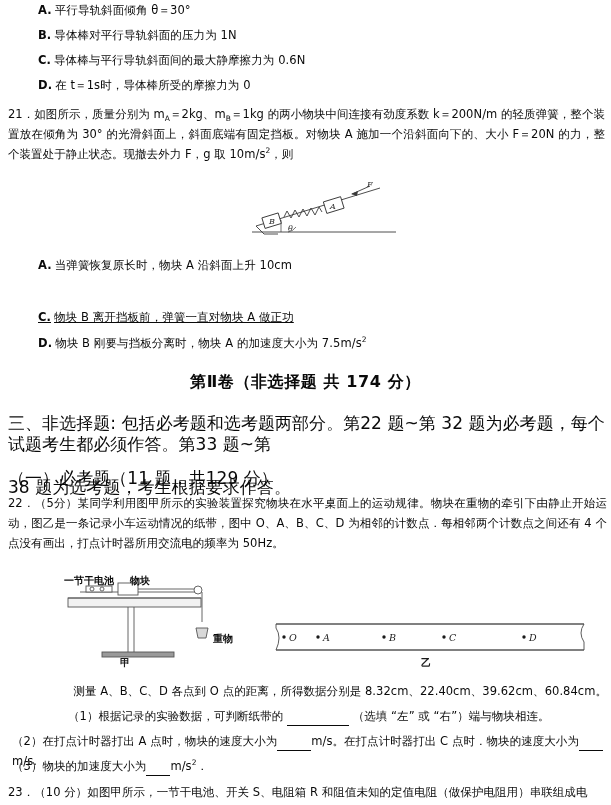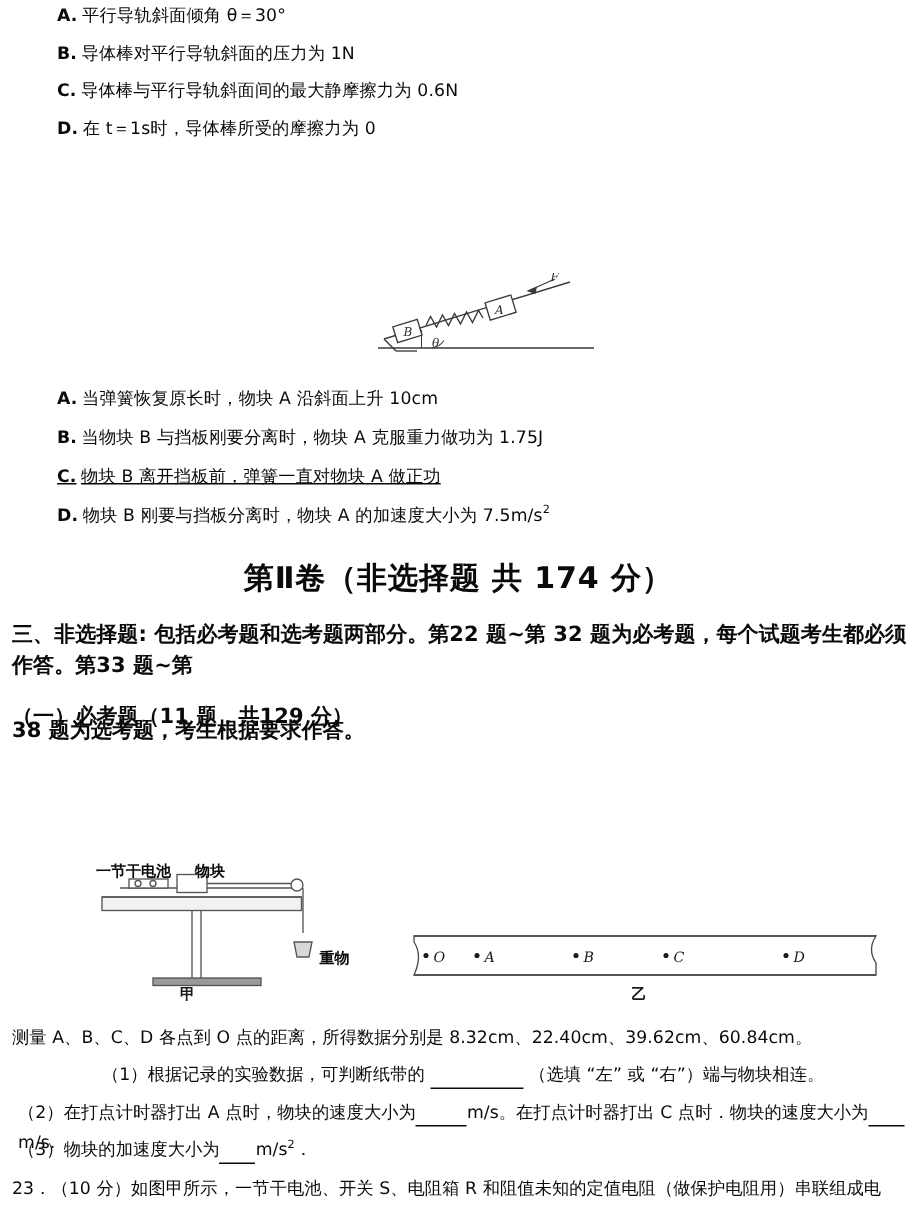--- a/index.html
+++ b/index.html
@@ -54,30 +54,30 @@
     vertical-align: sub;
     line-height: 0;
   }
 
   
   .vol-head {
     position: absolute;
     left: 0;
     width: 611px;
     text-align: center;
-    font-size: 20px;
+    font-size: 16px;
     font-weight: bold;
     letter-spacing: 0.6px;
   }
 
   
   .sect-head {
     position: absolute;
-    font-size: 14px;
-    font-weight: bold;
+    font-size: 17px;
+    font-weight: normal;
     line-height: 21px;
     letter-spacing: 0.05px;
   }
 
   
   .fig-incline {
     position: absolute;
     left: 248px;
     top: 182px;
     width: 152px;
@@ -132,20 +132,23 @@
   <div class="opt" style="left:38px; top:28px;">
     <span class="lbl">B.</span><span>导体棒对平行导轨斜面的压力为 1N</span>
   </div>
   <div class="opt" style="left:38px; top:53px;">
     <span class="lbl">C.</span><span>导体棒与平行导轨斜面间的最大静摩擦力为 0.6N</span>
   </div>
   <div class="opt" style="left:38px; top:78px;">
     <span class="lbl">D.</span><span>在 t＝1s时，导体棒所受的摩擦力为 0</span>
   </div>
 
+  <div class="para para-just" style="left:8px; top:104px; width:597px;">
+    <span>21．如图所示，质量分别为 m<sub class="sb">A</sub>＝2kg、m<sub class="sb">B</sub>＝1kg 的两小物块中间连接有劲度系数 k＝200N/m 的轻质弹簧，整个装置放在倾角为 30° 的光滑斜面上，斜面底端有固定挡板。对物块 A 施加一个沿斜面向下的、大小 F＝20N 的力，整个装置处于静止状态。现撤去外力 F，g 取 10m/s<sup class="sq">2</sup>，则</span>
+  </div>
 
   <div class="fig-incline">
     <svg width="152" height="58" viewBox="0 0 152 58">
       <g stroke="#3a3a3a" fill="none" stroke-width="0.9">
 
         <line x1="4" y1="50" x2="148" y2="50"></line>
 
         <line x1="8" y1="44" x2="132" y2="6"></line>
 
         <line x1="8" y1="44" x2="16" y2="52"></line>
@@ -173,36 +176,34 @@
       <text x="21" y="42" font-family="DejaVu Serif, Liberation Serif, serif" font-size="8" font-style="italic" fill="#2a2a2a">B</text>
       <text x="82" y="27" font-family="DejaVu Serif, Liberation Serif, serif" font-size="8" font-style="italic" fill="#2a2a2a">A</text>
       <text x="119" y="5" font-family="DejaVu Serif, Liberation Serif, serif" font-size="8" font-style="italic" fill="#2a2a2a">F</text>
       <text x="40" y="49" font-family="DejaVu Serif, Liberation Serif, serif" font-size="8" font-style="italic" fill="#2a2a2a">θ</text>
     </svg>
   </div>
 
   <div class="opt" style="left:38px; top:258px;">
     <span class="lbl">A.</span><span>当弹簧恢复原长时，物块 A 沿斜面上升 10cm</span>
   </div>
-  <div class="opt" style="left:38px; top:284px;">
-    <span class="lbl">B.</span><span>当物块 B 与挡板刚要分离时，物块 A 克服重力做功为 1.75J</span>
-  </div>
   <div class="opt" style="left:38px; top:310px;text-decoration:underline;">
     <span class="lbl">C.</span><span>物块 B 离开挡板前，弹簧一直对物块 A 做正功</span>
   </div>
   <div class="opt" style="left:38px; top:336px;">
     <span class="lbl">D.</span><span>物块 B 刚要与挡板分离时，物块 A 的加速度大小为 7.5m/s<sup class="sq">2</sup></span>
   </div>
 
   <div class="vol-head" style="top:372px;">第Ⅱ卷（非选择题 共 174 分）</div>
 
   <div class="sect-head" style="left:8px; top:413px; width:597px;">三、非选择题: 包括必考题和选考题两部分。第22 题~第 32 题为必考题，每个试题考生都必须作答。第33 题~第</div>
   <div class="sect-head" style="left:8px; top:441px; width:597px;margin-top:36px;">38 题为选考题，考生根据要求作答。</div>
   <div class="sect-head" style="left:8px; top:468px; width:597px;">（一）必考题（11 题，共129 分）</div>
 
+  <div class="para para-just" style="left:8px; top:493px; width:599px;">22．（5分）某同学利用图甲所示的实验装置探究物块在水平桌面上的运动规律。物块在重物的牵引下由静止开始运动，图乙是一条记录小车运动情况的纸带，图中 O、A、B、C、D 为相邻的计数点．每相邻两个计数点之间还有 4 个点没有画出，打点计时器所用交流电的频率为 50Hz。</div>
 
   <div class="fig-apparatus">
     <svg width="200" height="92" viewBox="0 0 200 92">
       <g stroke="#555" fill="none" stroke-width="0.9">
 
         <line x1="22" y1="16" x2="140" y2="16"></line>
         <rect x="10" y="22" width="133" height="9" fill="#f2f2f2" stroke="#555"></rect>
         <line x1="10" y1="22" x2="143" y2="22"></line>
 
         <rect x="28" y="10" width="26" height="6" fill="#ffffff" stroke="#555"></rect>
@@ -249,21 +250,21 @@
       <text x="23" y="23" font-family="DejaVu Serif, Liberation Serif, serif" font-size="9.5" font-style="italic" fill="#1a1a1a">O</text>
       <text x="57" y="23" font-family="DejaVu Serif, Liberation Serif, serif" font-size="9.5" font-style="italic" fill="#1a1a1a">A</text>
       <text x="123" y="23" font-family="DejaVu Serif, Liberation Serif, serif" font-size="9.5" font-style="italic" fill="#1a1a1a">B</text>
       <text x="183" y="23" font-family="DejaVu Serif, Liberation Serif, serif" font-size="9.5" font-style="italic" fill="#1a1a1a">C</text>
       <text x="263" y="23" font-family="DejaVu Serif, Liberation Serif, serif" font-size="9.5" font-style="italic" fill="#1a1a1a">D</text>
 
       <text x="155" y="48" font-family="DejaVu Sans, Liberation Sans, sans-serif" font-size="10" font-weight="bold" fill="#1a1a1a">乙</text>
     </svg>
   </div>
 
-  <div class="para" style="left:8px; top:681px; width:599px;">测量 A、B、C、D 各点到 O 点的距离，所得数据分别是 8.32cm、22.40cm、39.62cm、60.84cm。</div>
+  <div class="para" style="left:8px; top:681px; width:599px;text-align:right;">测量 A、B、C、D 各点到 O 点的距离，所得数据分别是 8.32cm、22.40cm、39.62cm、60.84cm。</div>
 
   <div class="para" style="left:24px; top:706px; width:595px;margin-left:44px;">
     <span>（1）根据记录的实验数据，可判断纸带的</span>
     <span class="blank-line blank-lg"></span>
     <span>（选填 “左” 或 “右”）端与物块相连。</span>
   </div>
 
   <div class="para" style="left:12px; top:731px; width:599px;">
     <span>（2）在打点计时器打出 A 点时，物块的速度大小为</span><span class="blank-line blank-md"></span><span>m/s。在打点计时器打出 C 点时．物块的速度大小为</span><span class="blank-line blank-sm"></span><span>m/s.</span>
   </div>

